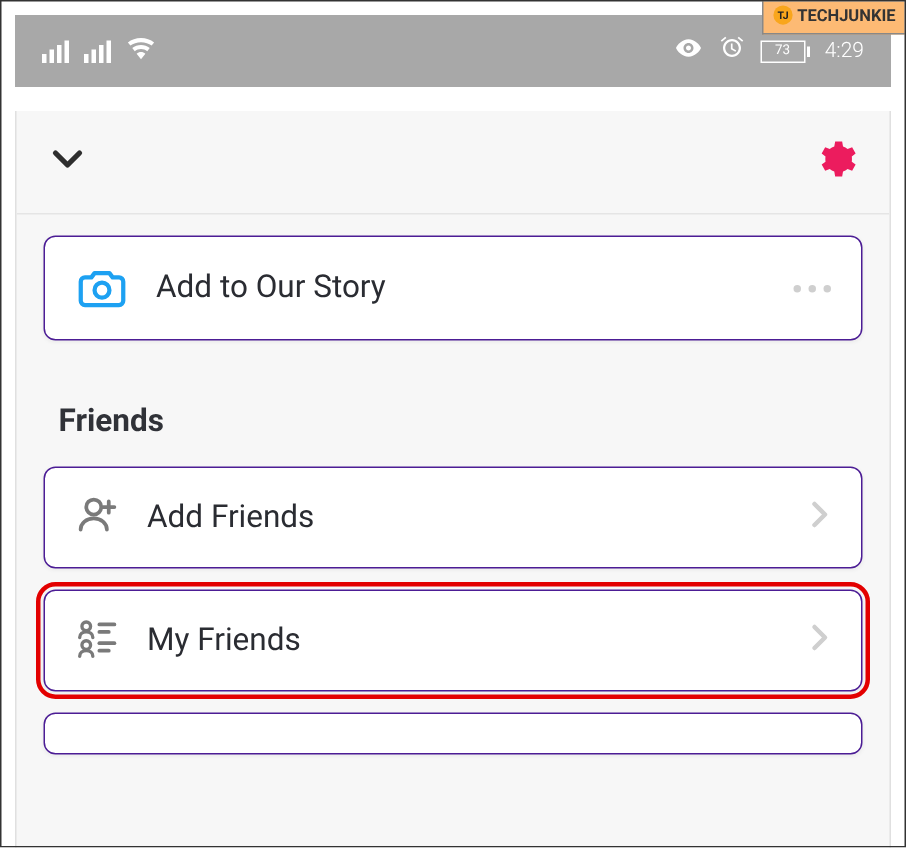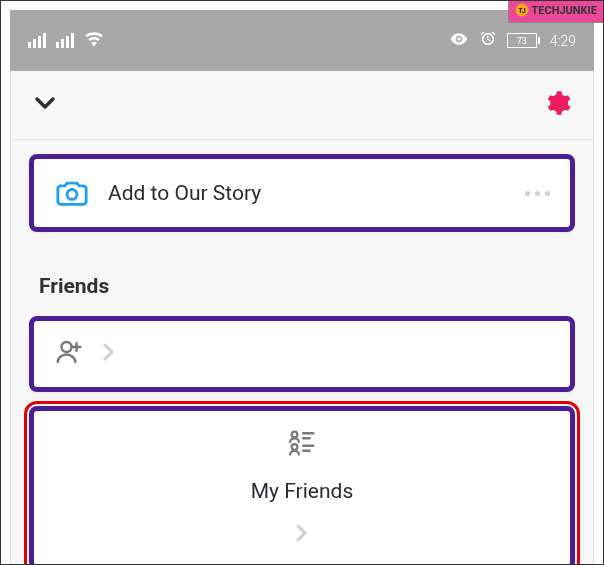--- a/index.html
+++ b/index.html
@@ -18,47 +18,47 @@
       position: absolute;
       inset: 0;
       border: 1px solid #333;
       pointer-events: none;
       z-index: 100;
     }
     .watermark {
       position: absolute;
       top: 1px;
       right: 1px;
-      background: #ec4899;
+      background: #fdba74;
       padding: 2px 6px;
       font-size: 11px;
       font-weight: bold;
       color: #333;
       z-index: 50;
       border-left: 1px solid #888;
       border-bottom: 1px solid #888;
     }
     .watermark .tj {
       display: inline-flex;
       align-items: center;
       gap: 2px;
     }
     .watermark svg {
       width: 14px;
       height: 14px;
     }
     .status-bar {
-      height: 61px;
+      height: 48px;
       background: #a8a8a8;
       display: flex;
       align-items: center;
       justify-content: space-between;
       padding: 0 18px;
       color: #fff;
-      margin: 10px 10px 0 10px;
+      margin: 10px 10px 16px 10px;
     }
     .status-left {
       display: flex;
       align-items: center;
       gap: 10px;
     }
     .status-right {
       display: flex;
       align-items: center;
       gap: 10px;
@@ -120,31 +120,30 @@
       justify-content: space-between;
       padding: 18px 22px 18px 22px;
       border-bottom: 1px solid #e5e5e5;
     }
     .chevron-down-btn svg { width: 24px; height: 24px; }
     .gear-btn svg { width: 28px; height: 28px; fill: #ec1c5e; }
     .card {
       background: #fff;
       margin: 14px 18px;
       border-radius: 8px;
-      border: 5px solid #4c1d95;
+      border: 1px solid #4c1d95;
       box-shadow: 0 1px 3px rgba(0,0,0,0.06);
       display: flex;
       align-items: center;
       padding: 16px 20px;
       gap: 18px;
     }
     .card.highlighted {
       outline: 3px solid #e30000;
       outline-offset: 2px;
-      flex-direction: column;
     }
     .card-icon {
       width: 36px;
       height: 36px;
       display: flex;
       align-items: center;
       justify-content: center;
     }
     .card-icon svg { width: 34px; height: 34px; }
     .card-label {
@@ -262,20 +261,21 @@
   <div class="section-title">Friends</div>
 
   <div class="card">
     <div class="list-icon">
       <svg viewBox="0 0 24 24">
           <circle cx="10" cy="8" r="4" fill="none" stroke="#7a7a7a" stroke-width="2"></circle>
           <path d="M3 20c0-3.3 3.1-6 7-6s7 2.7 7 6" fill="none" stroke="#7a7a7a" stroke-width="2" stroke-linecap="round"></path>
           <path d="M18 5v6M15 8h6" stroke="#7a7a7a" stroke-width="2" stroke-linecap="round"></path>
         </svg>
     </div>
+    <div class="card-label">Add Friends</div>
     <div class="chevron-right">
       <svg viewBox="0 0 14 24">
           <path d="M3 5l7 7-7 7" stroke="#cfcfcf" stroke-width="3" fill="none" stroke-linecap="round" stroke-linejoin="round"></path>
         </svg>
     </div>
   </div>
 
   <div class="card highlighted">
     <div class="list-icon">
       <svg viewBox="0 0 24 24">

